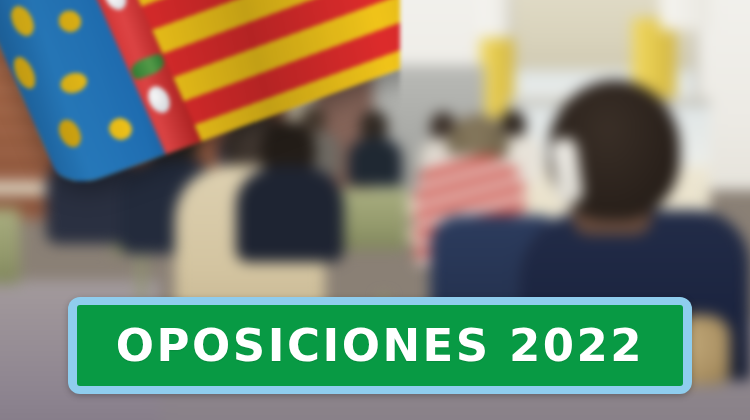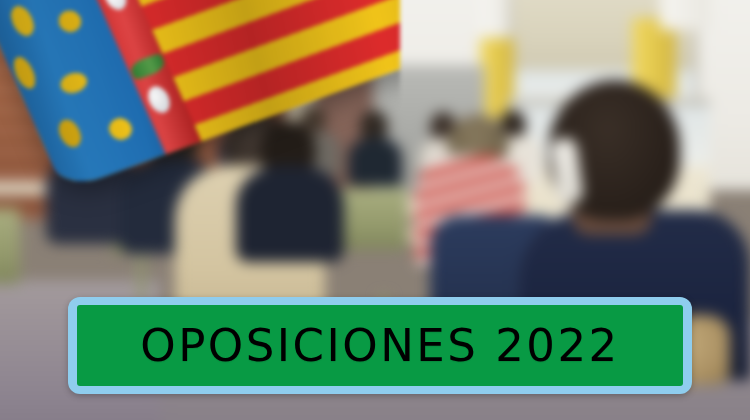--- a/index.html
+++ b/index.html
@@ -301,23 +301,23 @@
   .banner-inner {
     width: 100%;
     height: 100%;
     background: #089a44;
     border-radius: 3px;
     display: flex;
     align-items: center;
     justify-content: center;
   }
   .banner-text {
-    color: #000000;
+    color: #ffffff;
     font-family: "DejaVu Sans", sans-serif;
-    font-weight: normal;
+    font-weight: bold;
     font-size: 45px;
     letter-spacing: 2.5px;
     line-height: 1;
     white-space: nowrap;
     text-shadow: 0 1px 1px rgba(0,0,0,0.10);
     -webkit-font-smoothing: antialiased;
   }
 </style>
 </head>
 <body>

